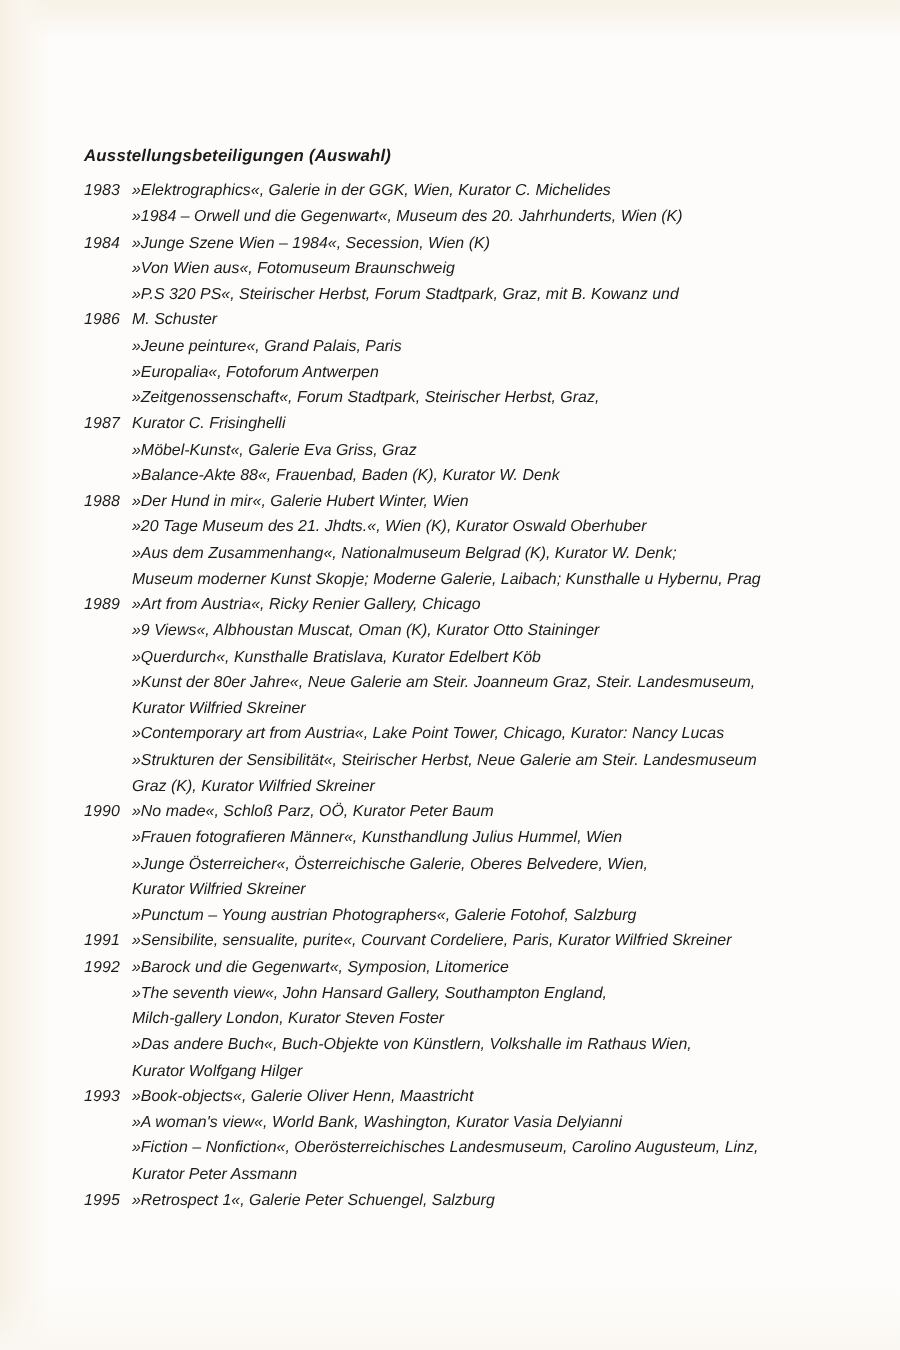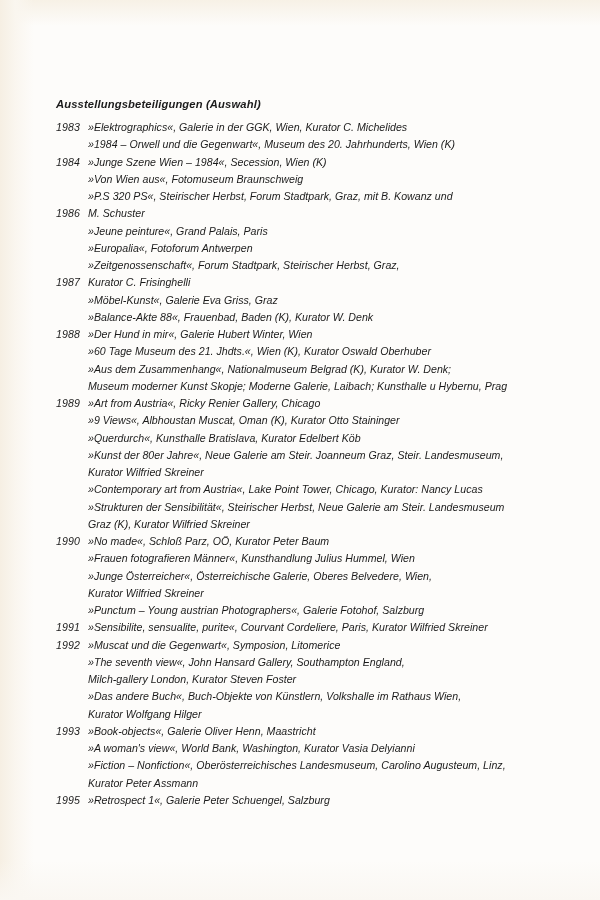--- a/index.html
+++ b/index.html
@@ -139,21 +139,21 @@
         <div class="year">1988</div>
         <div class="entry-lines">
           <div class="entry-line">»Möbel-Kunst«, Galerie Eva Griss, Graz</div>
           <div class="entry-line">»Balance-Akte 88«, Frauenbad, Baden (K), Kurator W. Denk</div>
           <div class="entry-line">»Der Hund in mir«, Galerie Hubert Winter, Wien</div>
         </div>
       </div>
       <div class="entry-row">
         <div class="year">1989</div>
         <div class="entry-lines">
-          <div class="entry-line">»60 Tage Museum des 21. Jhdts.«, Wien (K), Kurator Oswald Oberhuber</div>
+          <div class="entry-line">»20 Tage Museum des 21. Jhdts.«, Wien (K), Kurator Oswald Oberhuber</div>
           <div class="entry-line">»Aus dem Zusammenhang«, Nationalmuseum Belgrad (K), Kurator W. Denk;</div>
           <div class="entry-line">Museum moderner Kunst Skopje; Moderne Galerie, Laibach; Kunsthalle u Hybernu, Prag</div>
           <div class="entry-line">»Art from Austria«, Ricky Renier Gallery, Chicago</div>
         </div>
       </div>
       <div class="entry-row">
         <div class="year">1990</div>
         <div class="entry-lines">
           <div class="entry-line">»9 Views«, Albhoustan Muscat, Oman (K), Kurator Otto Staininger</div>
           <div class="entry-line">»Querdurch«, Kunsthalle Bratislava, Kurator Edelbert Köb</div>
@@ -171,21 +171,21 @@
           <div class="entry-line">»Frauen fotografieren Männer«, Kunsthandlung Julius Hummel, Wien</div>
           <div class="entry-line">»Junge Österreicher«, Österreichische Galerie, Oberes Belvedere, Wien,</div>
           <div class="entry-line">Kurator Wilfried Skreiner</div>
           <div class="entry-line">»Punctum – Young austrian Photographers«, Galerie Fotohof, Salzburg</div>
           <div class="entry-line">»Sensibilite, sensualite, purite«, Courvant Cordeliere, Paris, Kurator Wilfried Skreiner</div>
         </div>
       </div>
       <div class="entry-row">
         <div class="year">1992</div>
         <div class="entry-lines">
-          <div class="entry-line">»Muscat und die Gegenwart«, Symposion, Litomerice</div>
+          <div class="entry-line">»Barock und die Gegenwart«, Symposion, Litomerice</div>
         </div>
       </div>
       <div class="entry-row">
         <div class="year">1993</div>
         <div class="entry-lines">
           <div class="entry-line">»The seventh view«, John Hansard Gallery, Southampton England,</div>
           <div class="entry-line">Milch-gallery London, Kurator Steven Foster</div>
           <div class="entry-line">»Das andere Buch«, Buch-Objekte von Künstlern, Volkshalle im Rathaus Wien,</div>
           <div class="entry-line">Kurator Wolfgang Hilger</div>
           <div class="entry-line">»Book-objects«, Galerie Oliver Henn, Maastricht</div>

